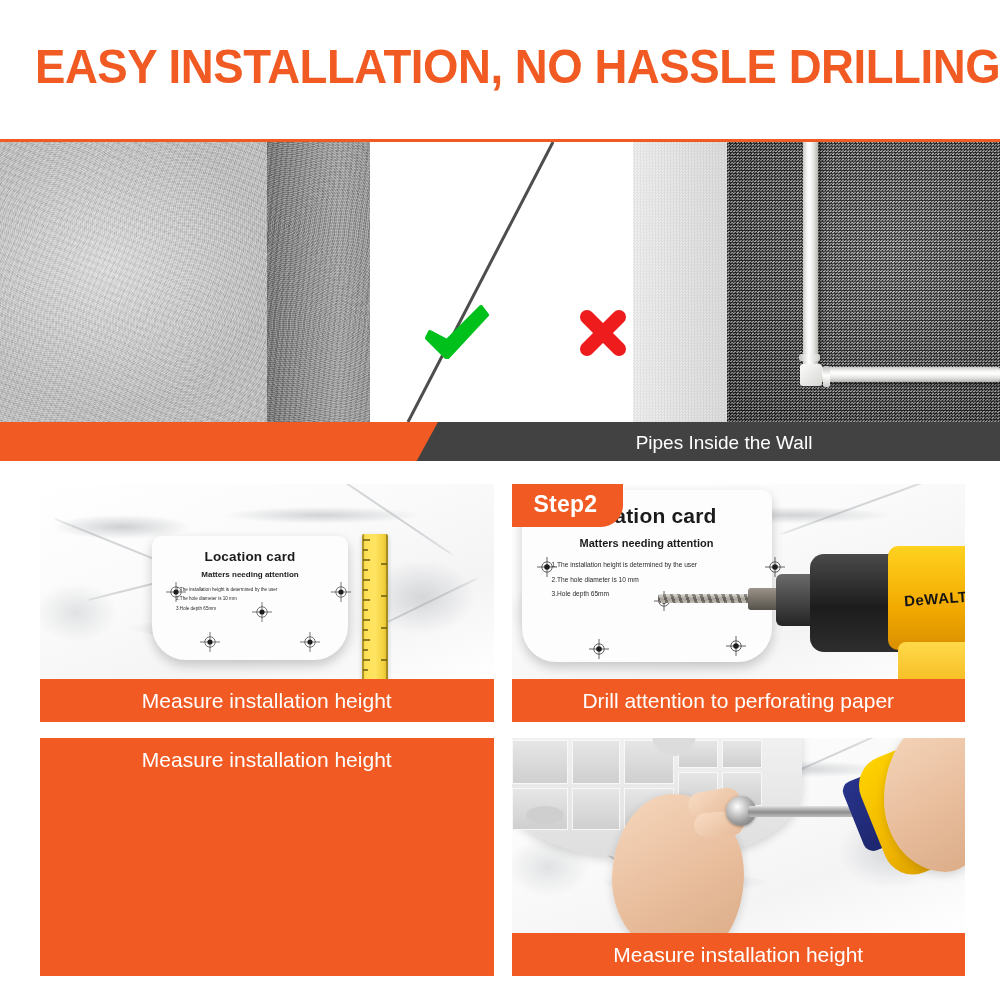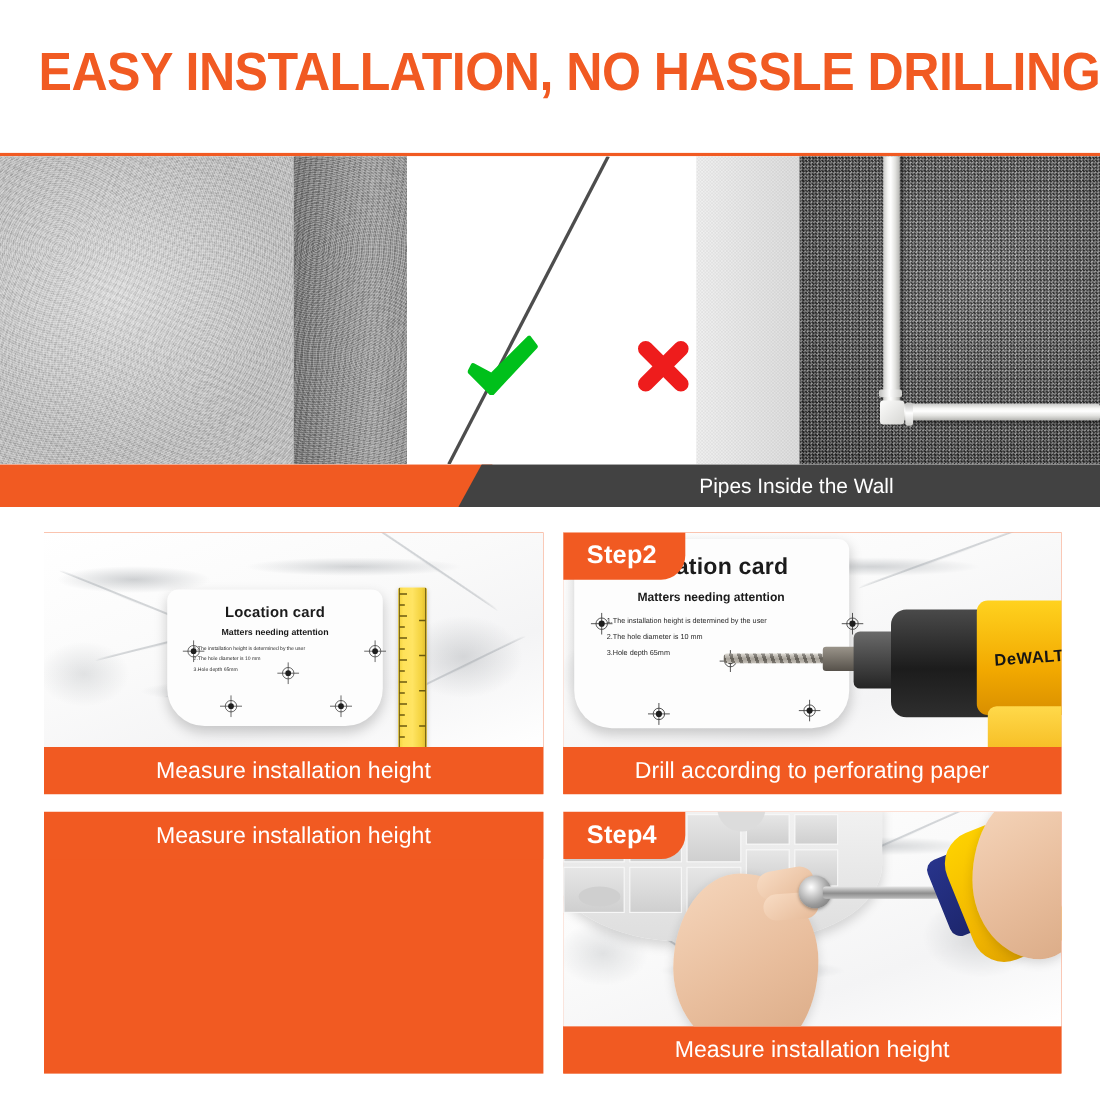--- a/index.html
+++ b/index.html
@@ -550,21 +550,21 @@
           <div class="chuck" style="left:96px;top:42px;width:34px;height:22px;"></div>
           <div class="drill-nose" style="left:124px;top:28px;width:48px;height:52px;"></div>
           <div class="drill-body" style="left:158px;top:8px;width:132px;height:98px;"></div>
           <div class="drill-yellow" style="left:236px;top:0px;width:96px;height:104px;"></div>
           <div class="drill-yellow2" style="left:246px;top:96px;width:74px;height:80px;"></div>
           <div class="drill-brand" style="left:252px;top:44px;">DeWALT</div>
         </div>
 
         <div class="badge">Step2</div>
       </div>
-      <div class="caption">Drill according to perforating paper</div>
+      <div class="caption">Drill attention to perforating paper</div>
     </div>
 
     <div class="card">
       <div class="caption">Measure installation height</div>
     </div>
 
     <div class="card">
       <div class="photo">
         <div class="marble"></div>
         <div class="vein" style="left:6%;top:56%;width:26%;height:2px;transform:rotate(34deg);"></div>
@@ -590,19 +590,18 @@
         <div class="hand" style="left:100px;top:56px;width:132px;height:166px;"></div>
         <div class="finger" style="left:176px;top:52px;width:52px;height:26px;transform:rotate(-10deg);"></div>
         <div class="finger" style="left:182px;top:74px;width:50px;height:24px;transform:rotate(-4deg);"></div>
 
         <div class="screw-head" style="left:214px;top:58px;width:30px;height:30px;"></div>
         <div class="sd-shaft" style="left:236px;top:68px;width:128px;"></div>
         <div class="sd-blue" style="left:340px;top:36px;width:46px;height:74px;transform:rotate(-22deg);"></div>
         <div class="screwdriver-handle" style="left:358px;top:10px;width:86px;height:124px;transform:rotate(-22deg);"></div>
         <div class="hand" style="left:372px;top:-16px;width:110px;height:150px;"></div>
 
-        <div class="badge">Step4</div>
       </div>
       <div class="caption">Measure installation height</div>
     </div>
 
   </div>
 </div>
 
 </body></html>

